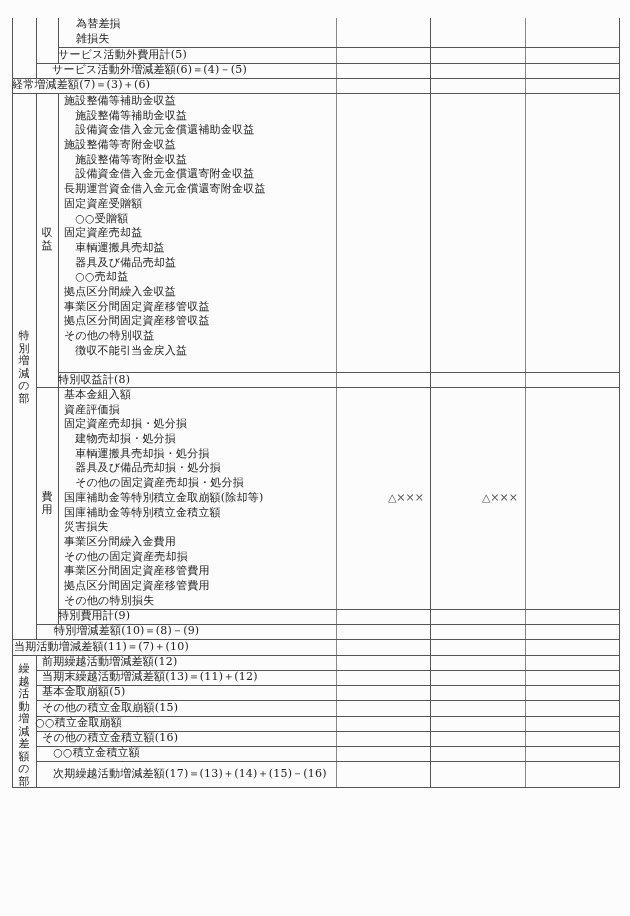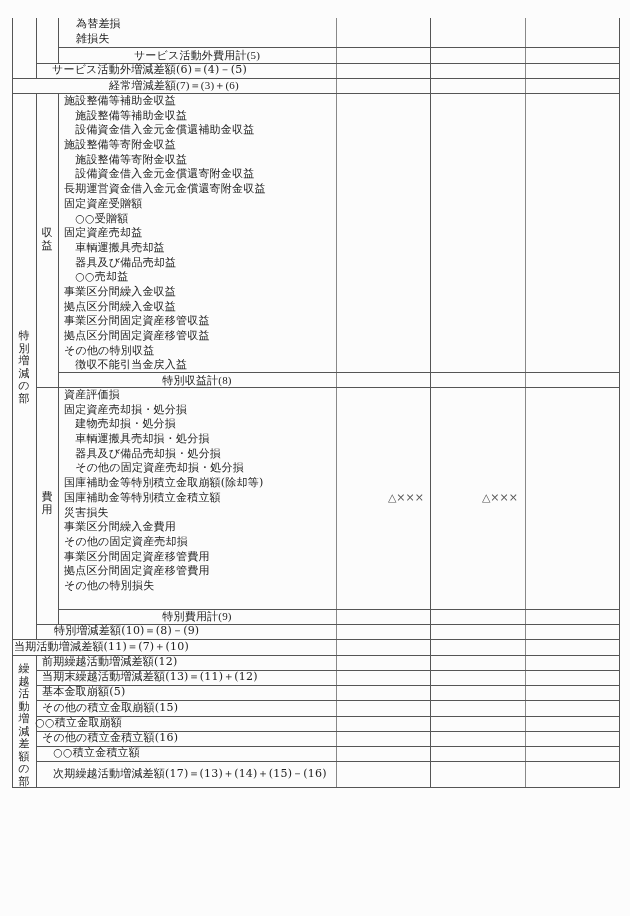--- a/index.html
+++ b/index.html
@@ -2,21 +2,21 @@
 <html><head>
 <meta charset="utf-8">
 <style>
   html, body { margin:0; padding:0; background:#fcfcfc; }
   body { width:630px; height:916px; position:relative; overflow:hidden;
          font-family:"DejaVu Serif","Liberation Serif",serif; color:#222; }
   .ln { position:absolute; background:#555; }
   .h { height:1px; }
   .v { width:1px; }
   .t { position:absolute; font-size:11px; line-height:14.7px; white-space:nowrap; letter-spacing:0.2px; }
-  .c { text-align:center;font-family:Liberation Serif, serif; }
+  .c { text-align:left; }
   .vert { position:absolute; font-size:11px; line-height:12.5px; width:14px; text-align:center; white-space:normal; word-break:break-all; }
   .amt { position:absolute; font-size:11px; color:#555; text-align:right; width:80px; }
   .list div { height:14.7px; }
 </style>
 </head>
 <body>
 
 <div>
 
   <div class="ln v" style="left:12px;top:18px;height:770px"></div>
@@ -66,30 +66,30 @@
     <div>施設整備等寄附金収益</div>
     <div>　施設整備等寄附金収益</div>
     <div>　設備資金借入金元金償還寄附金収益</div>
     <div>長期運営資金借入金元金償還寄附金収益</div>
     <div>固定資産受贈額</div>
     <div>　○○受贈額</div>
     <div>固定資産売却益</div>
     <div>　車輌運搬具売却益</div>
     <div>　器具及び備品売却益</div>
     <div>　○○売却益</div>
-    <div>事業区分間繰入金収益</div>
     <div>拠点区分間繰入金収益</div>
     <div>事業区分間固定資産移管収益</div>
     <div>拠点区分間固定資産移管収益</div>
     <div>その他の特別収益</div>
     <div>　徴収不能引当金戻入益</div>
   </div>
   <div class="t c" style="left:58px;top:373px;width:278px">特別収益計(8)</div>
 
   <div class="t list" style="left:64px;top:388px">
+    <div>基本金組入額</div>
     <div>資産評価損</div>
     <div>固定資産売却損・処分損</div>
     <div>　建物売却損・処分損</div>
     <div>　車輌運搬具売却損・処分損</div>
     <div>　器具及び備品売却損・処分損</div>
     <div>　その他の固定資産売却損・処分損</div>
     <div>国庫補助金等特別積立金取崩額(除却等)</div>
     <div>国庫補助金等特別積立金積立額</div>
     <div>災害損失</div>
     <div>事業区分間繰入金費用</div>

